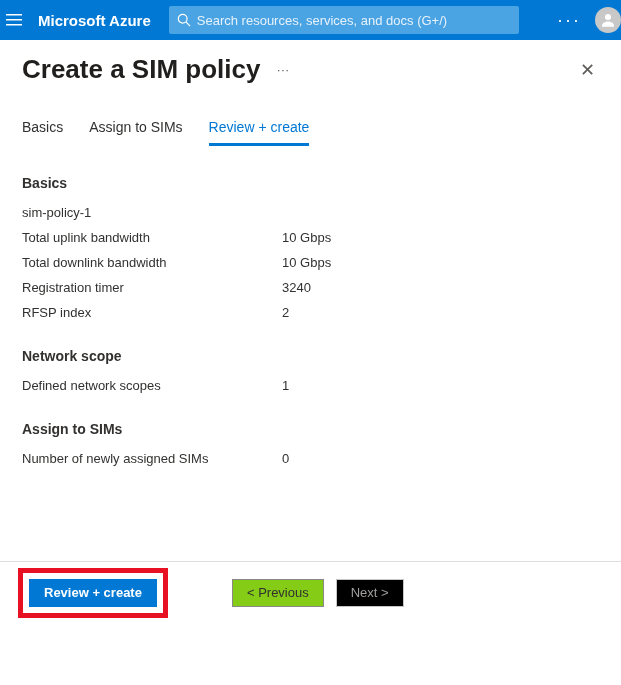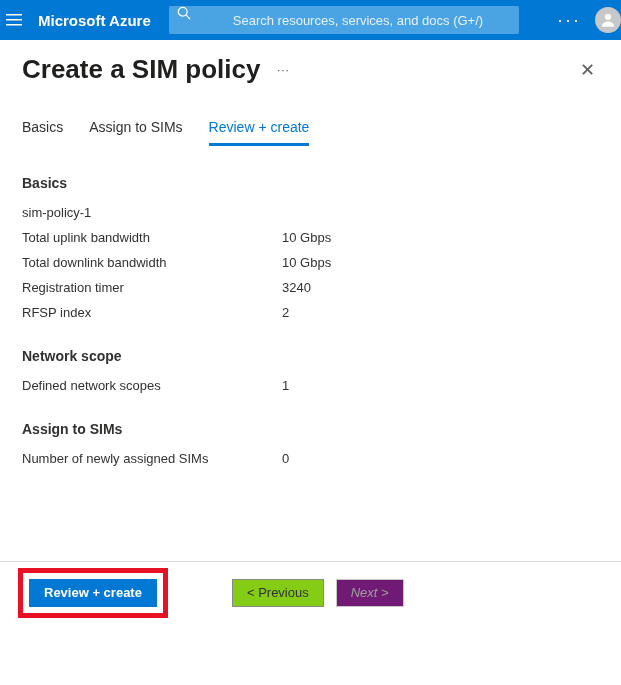--- a/index.html
+++ b/index.html
@@ -1,20 +1,20 @@
 <!DOCTYPE html>
 <html><head>
 <meta charset="utf-8">
 <style>
   * { box-sizing: border-box; margin: 0; padding: 0; }
   html, body { width: 621px; height: 685px; font-family: "Segoe UI", Arial, sans-serif; font-size: 13px; color: #323130; background: #fff; overflow: hidden; }
   .topbar { height: 40px; background: #0078d4; display: flex; align-items: center; padding: 0 0; color: #fff; }
   .hamburger { width: 28px; display: flex; align-items: center; justify-content: center; cursor: pointer; }
   .brand { font-weight: 600; font-size: 15px; margin-left: 10px; margin-right: 18px; white-space: nowrap; }
-  .searchwrap { flex: 1; display: flex; background: #4aa3e2; height: 28px; border-radius: 2px; padding: 0 8px; color: #fff; max-width: 350px; gap: 36px; }
+  .searchwrap { flex: 1; display: flex; align-items: center; background: #4aa3e2; height: 28px; border-radius: 2px; padding: 0 8px; color: #fff; max-width: 350px; }
   .searchwrap input { flex: 1; background: transparent; border: none; outline: none; color: #fff; font-size: 13px; margin-left: 6px; }
   .searchwrap input::placeholder { color: #e6f2fb; }
   .topright { margin-left: auto; display: flex; align-items: center; gap: 14px; }
   .dots { font-size: 18px; letter-spacing: 2px; cursor: pointer; }
   .avatar { width: 26px; height: 26px; border-radius: 50%; background: #c8c8c8; display: flex; align-items: center; justify-content: center; cursor: pointer; }
   .avatar svg { width: 18px; height: 18px; fill: #fff; }
   .content { padding: 14px 22px 0 22px; position: relative; height: 583px; }
   .breadcrumb { font-size: 13px; color: #0078d4; margin-bottom: 10px; }
   .breadcrumb .bc-link { cursor: pointer; }
   .breadcrumb .sep { color: #605e5c; margin: 0 5px; }
@@ -25,21 +25,21 @@
   .tabs { display: flex; gap: 26px; margin-top: 34px; border-bottom: 1px solid transparent; }
   .tab { padding-bottom: 8px; font-size: 14px; color: #323130; cursor: pointer; }
   .tab.active { color: #0078d4; border-bottom: 3px solid #0078d4; font-weight: 400; }
   .section-title { font-weight: 700; font-size: 14px; margin-top: 28px; margin-bottom: 14px; }
   .kvrow { display: flex; margin-bottom: 10px; font-size: 13px; }
   .kvrow .k { width: 260px; color: #323130; }
   .kvrow .v { color: #323130; }
   .footer { position: absolute; bottom: 0; left: 0; right: 0; height: 62px; border-top: 1px solid #e1dfdd; display: flex; align-items: center; padding: 0 18px; gap: 64px; background:#fff;}
   .btn { height: 28px; font-size: 13px; padding: 0 14px; border: 1px solid #8a8886; background: #84cc16; color: #323130; cursor: pointer; font-family: inherit; }
   .btn-primary { background: #0078d4; border-color: #0078d4; color: #fff; font-weight: 600; }
-  .btn-disabled { color: #a19f9d; border-color: #c8c6c4; background:#701a75; cursor: default; font-style: italic; }
+  .btn-disabled { color: #a19f9d; border-color: #c8c6c4; background:#000000; cursor: default; }
   .highlight-box { border: 5px solid #e81123; padding: 6px 6px; display: inline-flex; }
   .btn-group { display:flex; gap:12px; }
 </style>
 </head>
 <body>
 
 <div class="topbar">
   <div class="hamburger">
     <svg width="16" height="14" viewBox="0 0 16 14">
         <rect y="1" width="16" height="1.5" fill="#fff"></rect>

